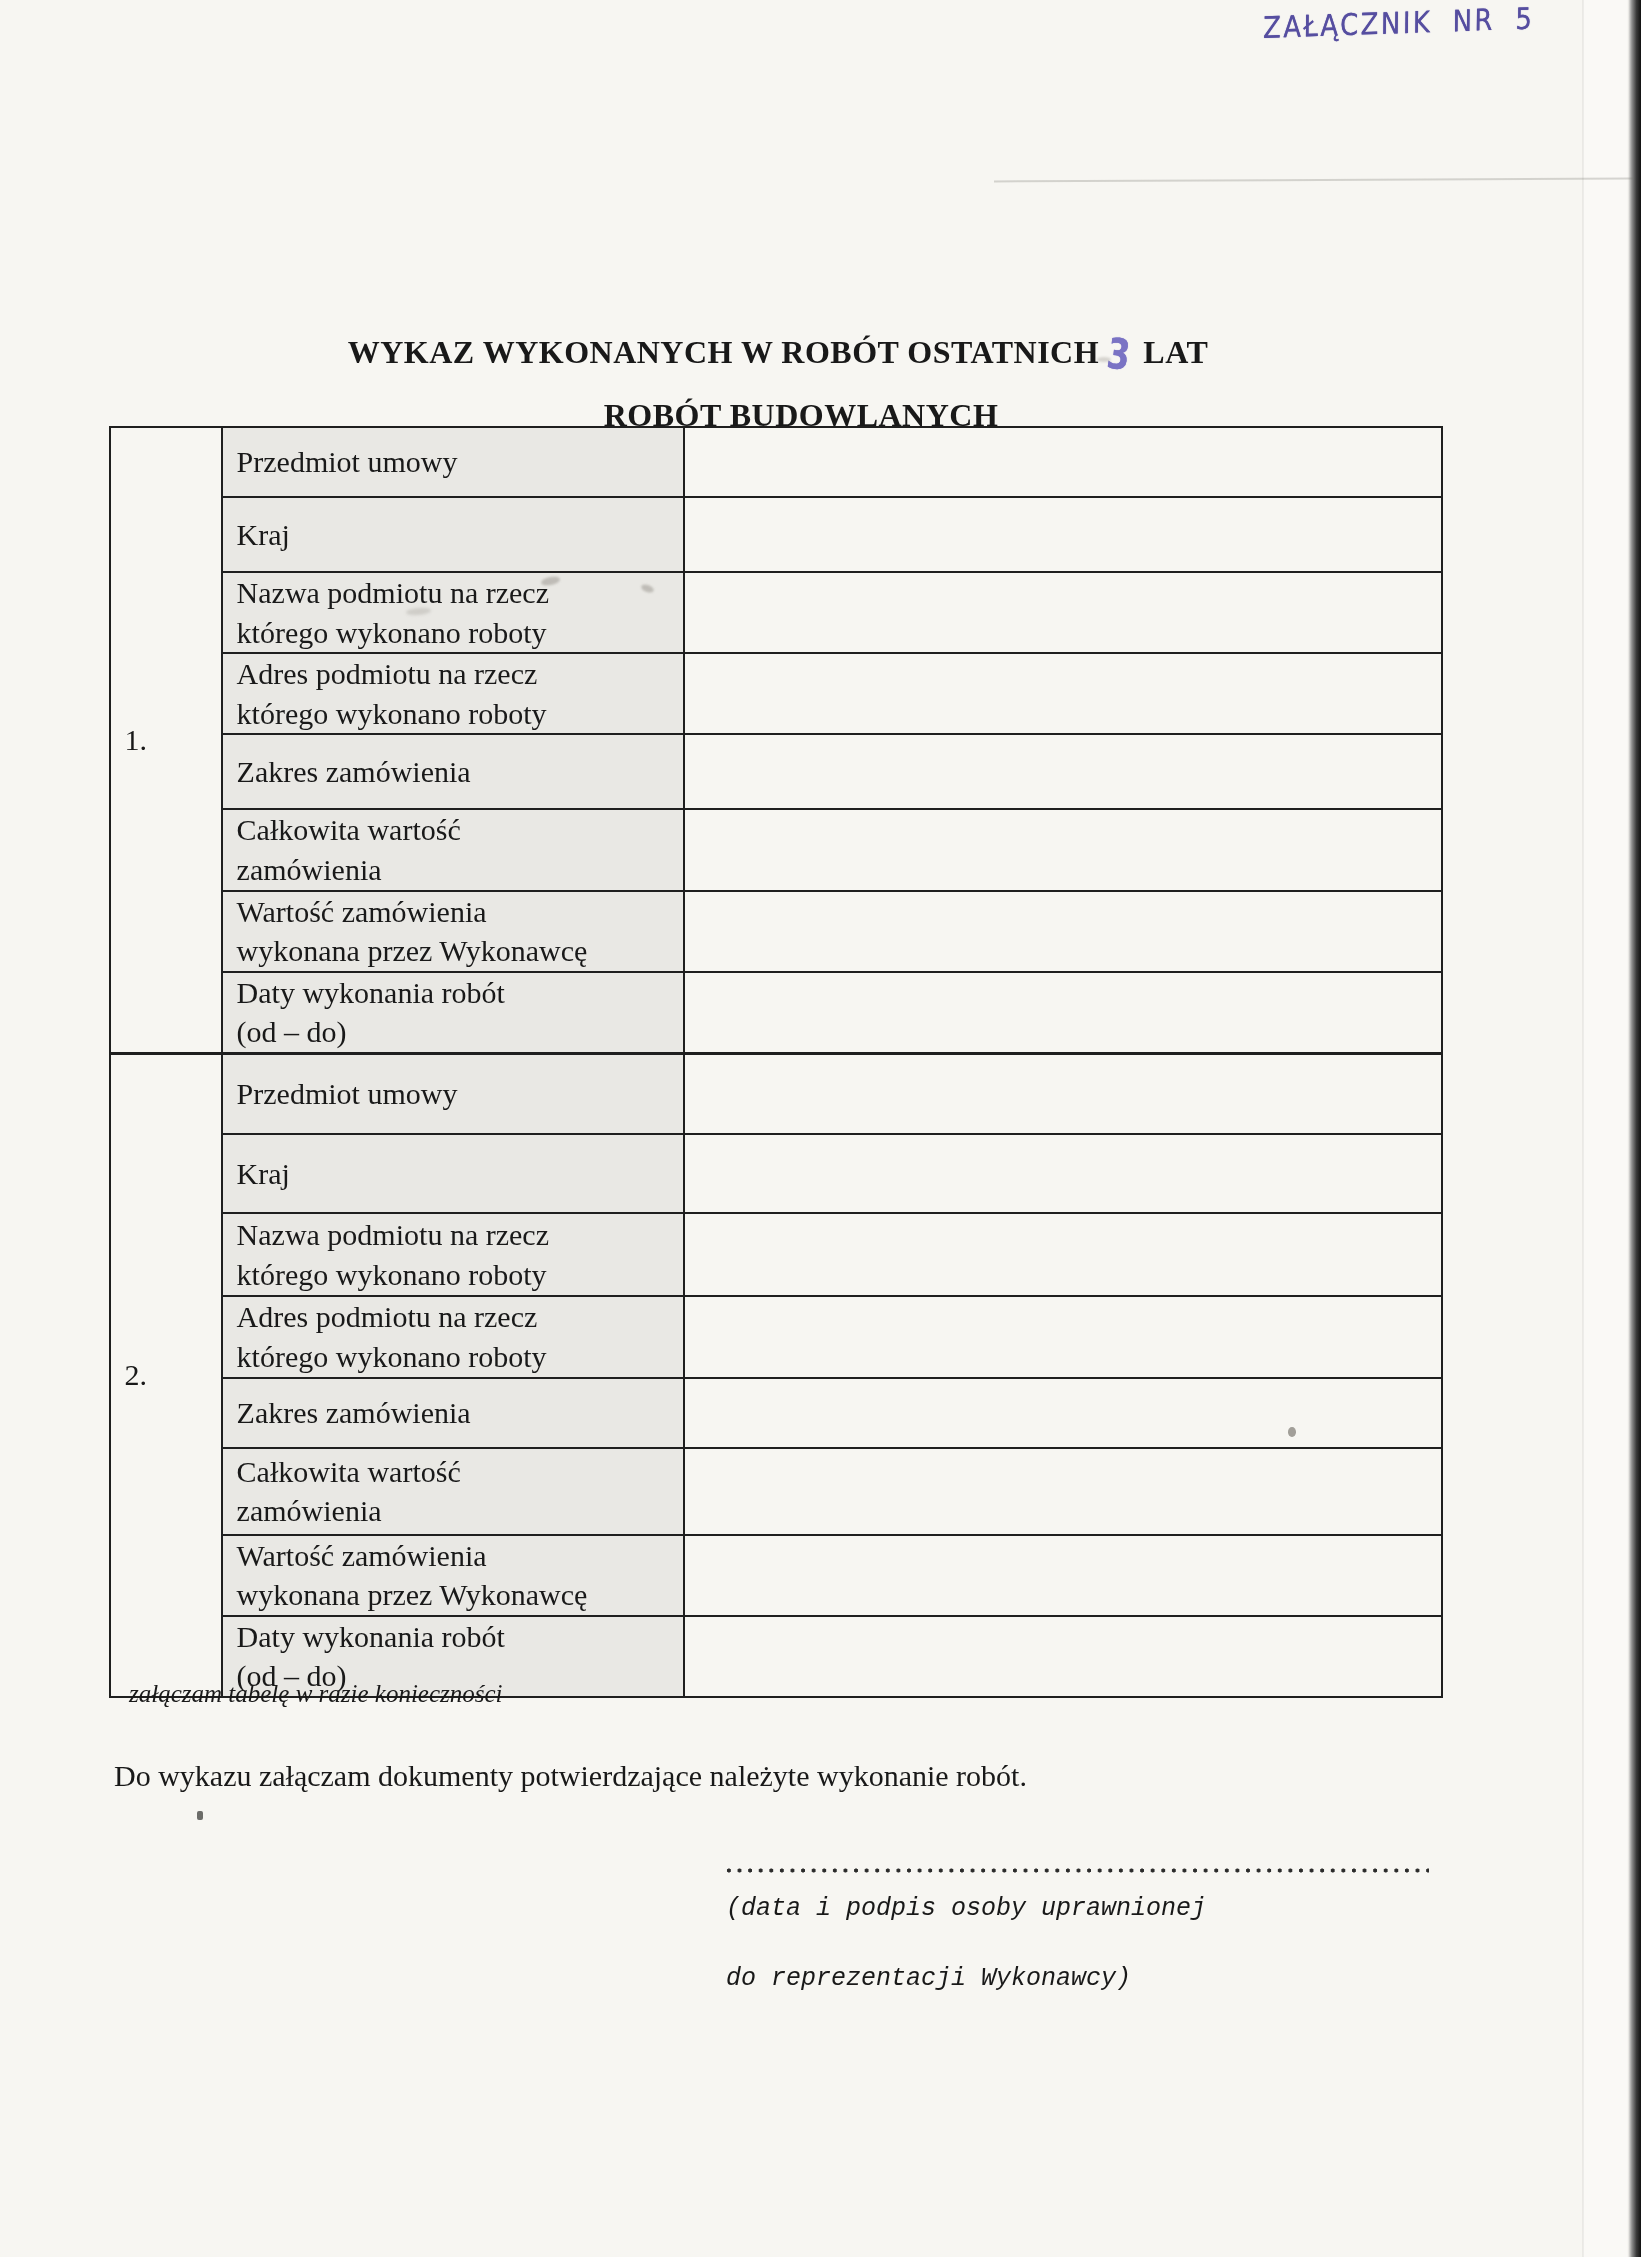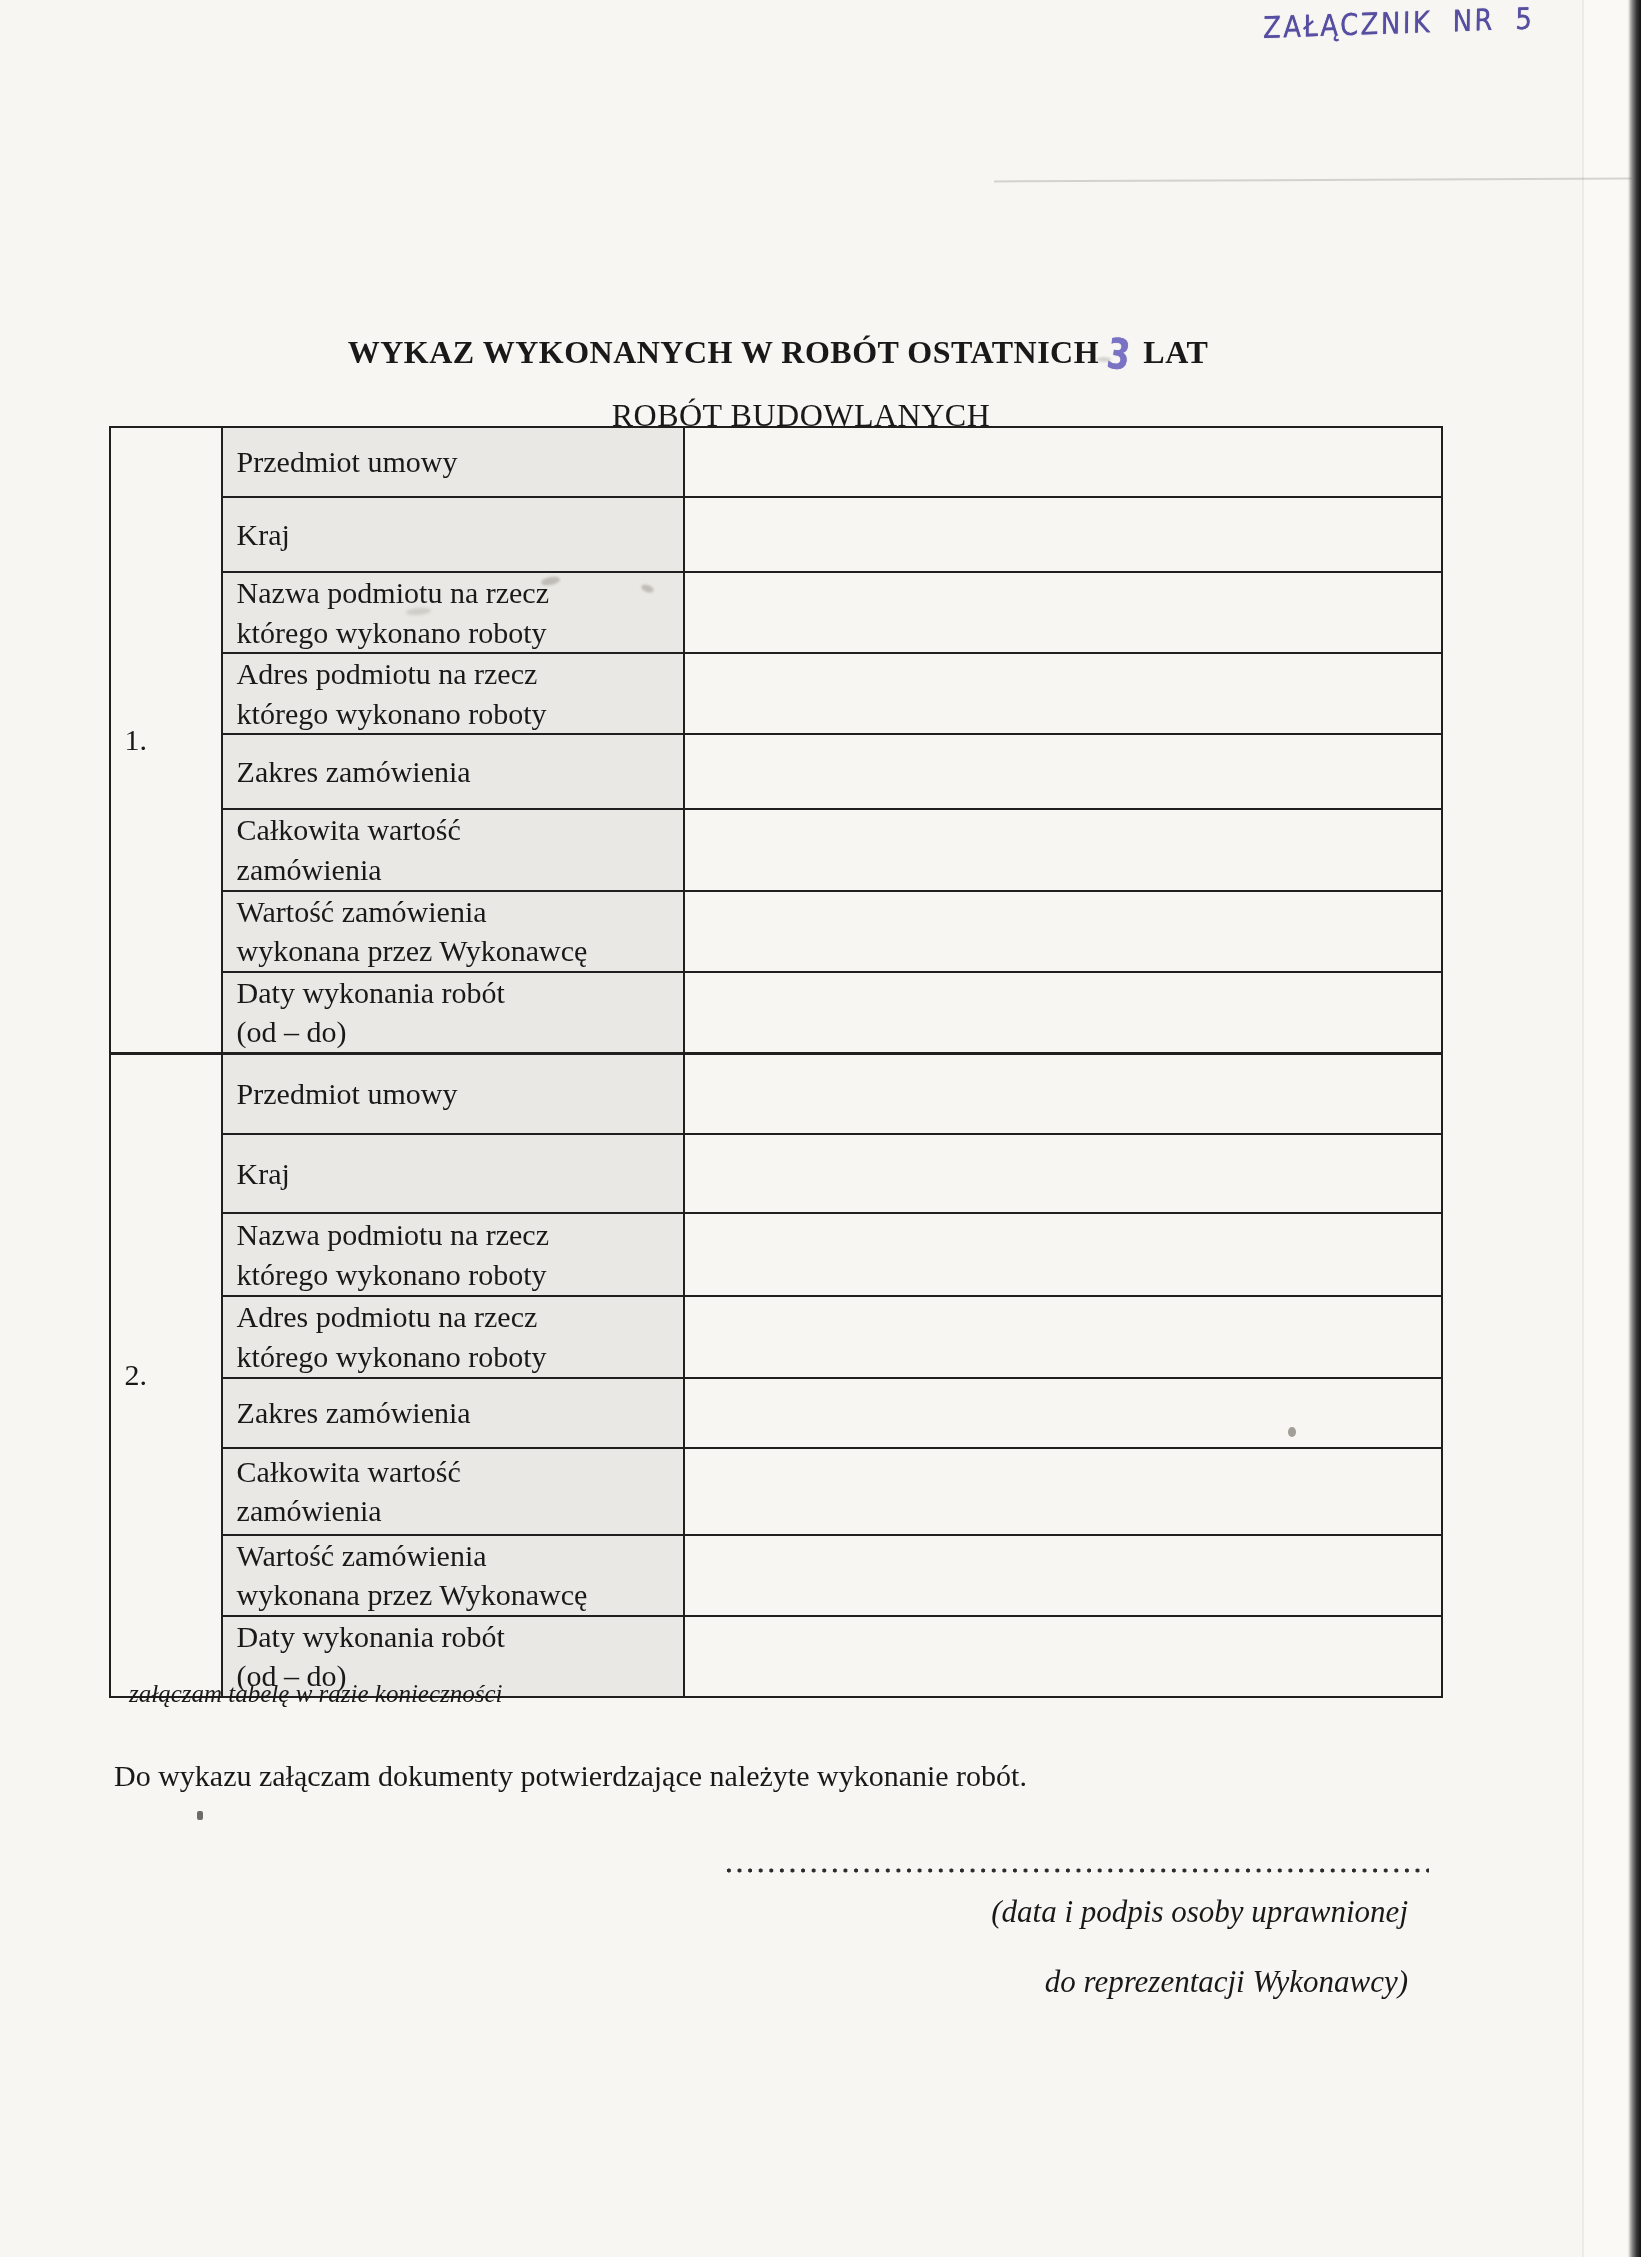--- a/index.html
+++ b/index.html
@@ -26,21 +26,21 @@
   .annotation{
     position:absolute;top:7.7px;left:1263px;
     font-family:"DejaVu Sans",sans-serif;font-size:26px;letter-spacing:2.4px;word-spacing:9.7px;
     color:var(--hand-ink);transform:rotate(-2deg) scaleY(1.14) skewX(-3deg);
     text-shadow:0 0 0.7px var(--hand-ink);white-space:nowrap;
   }
 
   
   .title-block{position:absolute;top:324px;left:0;width:1556px;text-align:center;}
   .title-line1{font-size:32px;font-weight:bold;letter-spacing:0.5px;white-space:nowrap;}
-  .title-line2{font-size:32px;font-weight:normal;letter-spacing:0.5px;margin-top:24px;padding-left:46px;}
+  .title-line2{font-size:32px;font-weight:bold;letter-spacing:0.5px;margin-top:24px;padding-left:46px;}
   .hand-three{
     display:inline-block;font-family:"DejaVu Sans",sans-serif;font-weight:bold;
     font-size:42px;color:var(--hand-ink-light);
     transform:translateY(5.8px) rotate(7deg) scaleX(0.78);
     margin:0 1px 0 4.8px;text-shadow:0 0 0.8px var(--hand-ink-light);
   }
   .title-suffix{margin-left:8.7px;text-align:center;}
 
   
   table.works{
@@ -64,21 +64,21 @@
   
   .footnote{position:absolute;left:129px;top:1680px;font-style:italic;font-size:25px;}
   .attach-note{position:absolute;left:114px;top:1759px;font-size:30px;}
 
   
   .sig-dots{
     position:absolute;left:726px;top:1867px;width:703px;height:6.8px;
     background-image:radial-gradient(circle at 2.9px 3.4px,#2b2b2b 1.7px,rgba(0,0,0,0) 2.3px);
     background-size:10.6px 6.8px;background-repeat:repeat-x;
   }
-  .sig-caption{position:absolute;width:682px;text-align:right;font-style:italic;font-size:31px;}
+  .sig-caption{position:absolute;width:682px;font-style:italic;font-size:25px;font-family:Liberation Mono, monospace;}
   .sig-caption.l1{left:726px;top:1894px;}
   .sig-caption.l2{left:726px;top:1964px;}
 
   
   .speck{position:absolute;border-radius:50%;background:var(--artifact);opacity:0.8;}
   .speck.s1{left:541px;top:577px;width:19.3px;height:7.7px;transform:rotate(-12deg);filter:blur(1px);}
   .speck.s2{left:641px;top:585px;width:12.6px;height:6.8px;transform:rotate(20deg);filter:blur(1px);}
   .speck.s3{left:406px;top:608px;width:25px;height:6.8px;transform:rotate(-5deg);filter:blur(1.4px);opacity:0.5;}
   .speck.s4{left:197px;top:1811px;width:5.8px;height:8.7px;background:#4a4a48;filter:blur(0.5px);border-radius:1.9px;}
   .speck.s5{left:1288px;top:1427px;width:7.7px;height:9.7px;background:#8d8a84;filter:blur(0.7px);}

